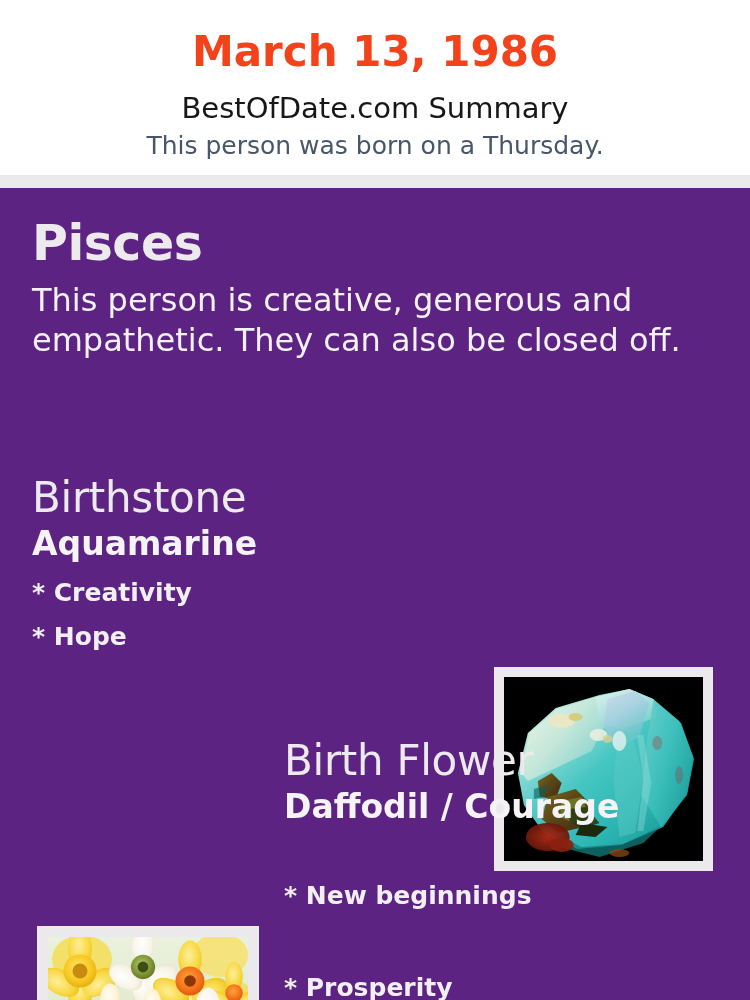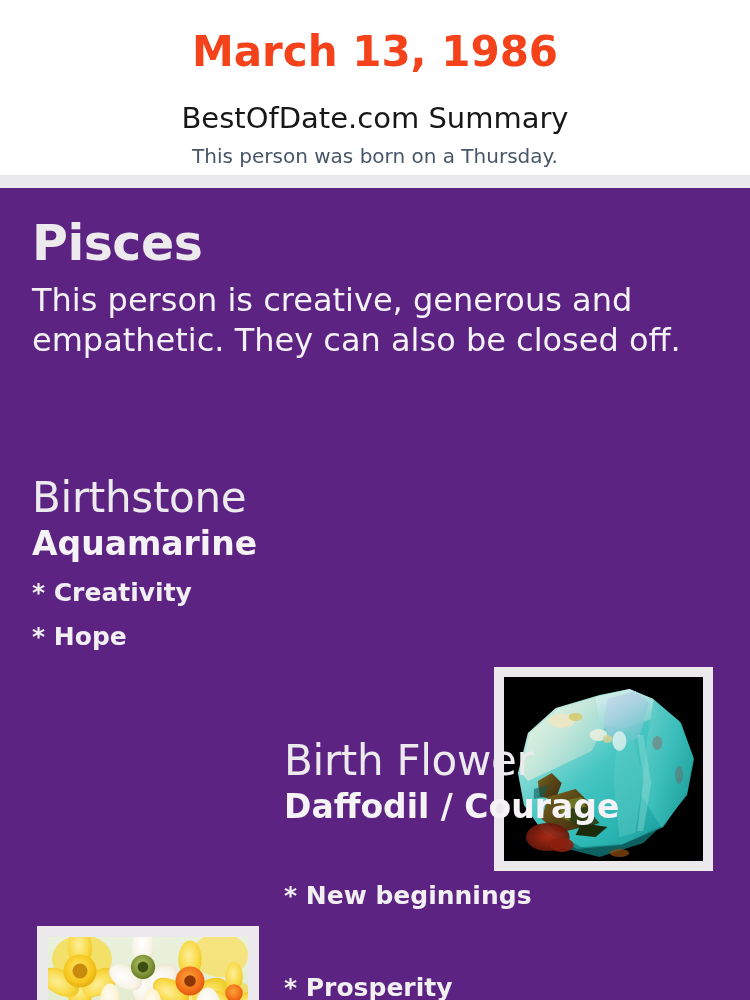--- a/index.html
+++ b/index.html
@@ -41,24 +41,24 @@
     color: #f4421b;
     line-height: 52px;
     letter-spacing: 0px;
     font-family: "DejaVu Sans", "Liberation Sans", sans-serif;
   }
   .header-site {
     font-size: 29px;
     font-weight: normal;
     color: #171717;
     line-height: 40px;
-    margin-top: 20px;
+    margin-top: 10px;
   }
   .header-sub {
-    font-size: 20px;
+    font-size: 25px;
     font-weight: normal;
     color: #48566a;
     line-height: 34px;
     margin-top: 1px;
   }
 
   .separator {
     position: absolute;
     left: 0;
     top: 175px;

